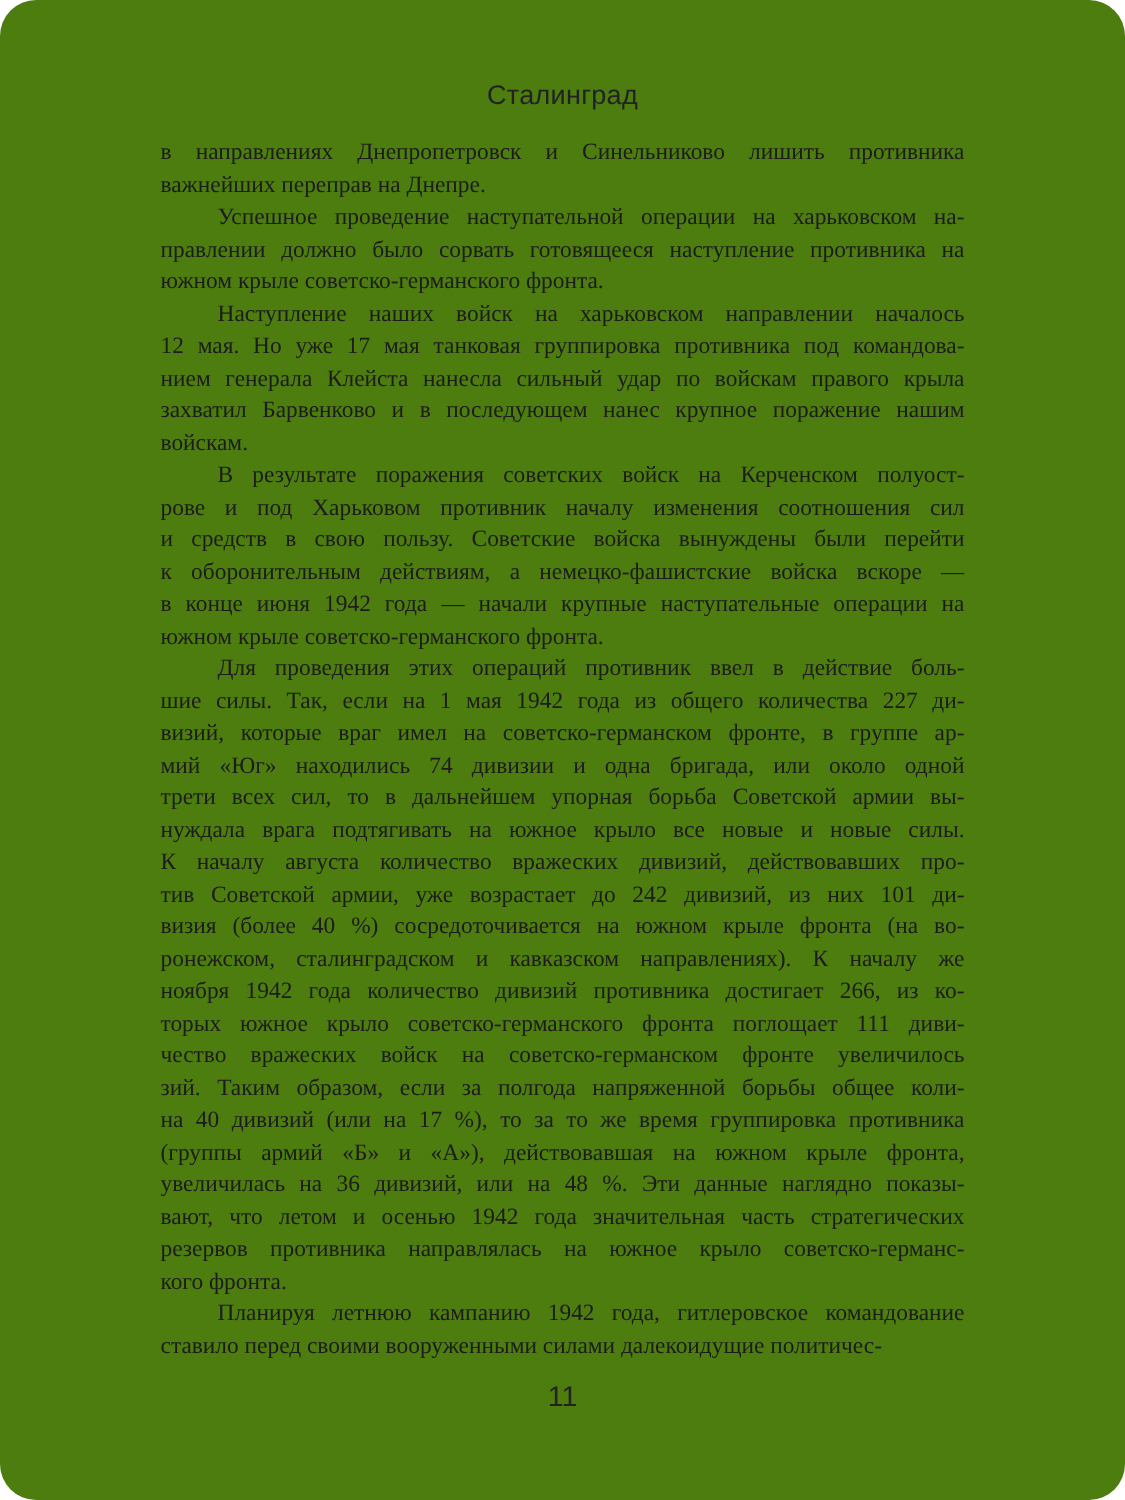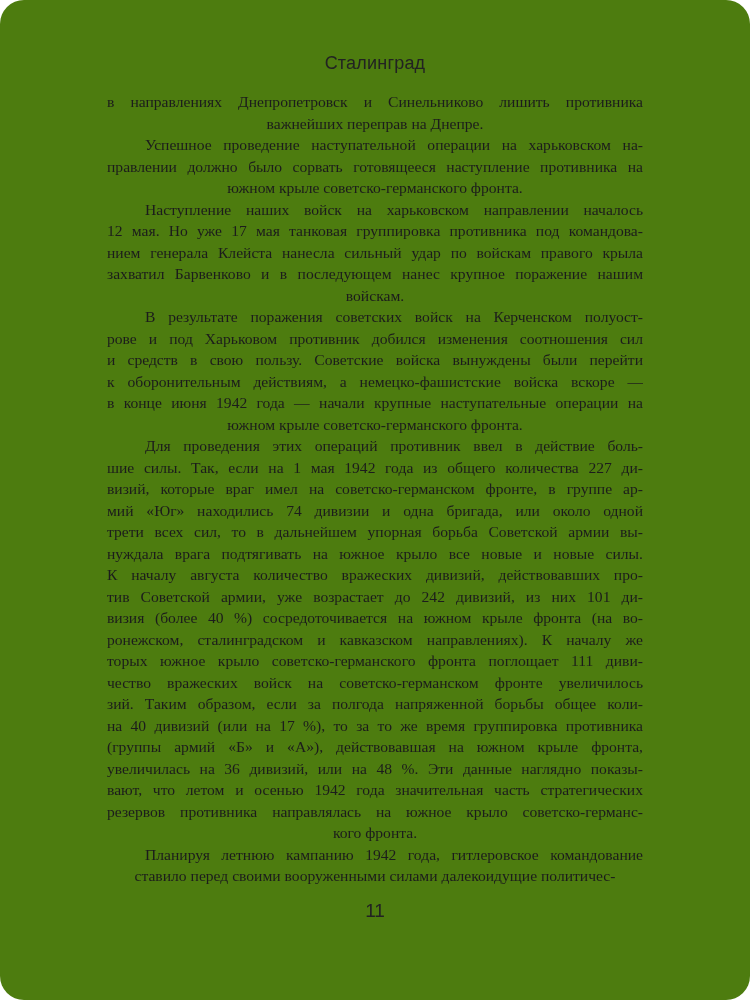--- a/index.html
+++ b/index.html
@@ -27,21 +27,21 @@
     font-family: "Liberation Serif", serif;
     font-size: 15.6px;
     color: #1c1c1c;
     width: 536px;
   }
   .para { margin: 0; padding: 0; }
   .line {
     line-height: 21.5px;
     height: 21.5px;
     white-space: normal;
-    text-align: center;
+    text-align: left;
     overflow: hidden;
   }
   .line.just {
     text-align: justify;
     text-align-last: justify;
   }
   .line.first-line { text-indent: 38px; }
   .folio {
     font-family: "Liberation Sans", sans-serif;
     font-size: 19px;
@@ -68,37 +68,38 @@
       </div>
       <div class="para">
         <div class="line just first-line">Наступление наших войск на харьковском направлении началось</div>
         <div class="line just">12 мая. Но уже 17 мая танковая группировка противника под командова-</div>
         <div class="line just">нием генерала Клейста нанесла сильный удар по войскам правого крыла</div>
         <div class="line just">захватил Барвенково и в последующем нанес крупное поражение нашим</div>
         <div class="line">войскам.</div>
       </div>
       <div class="para">
         <div class="line just first-line">В результате поражения советских войск на Керченском полуост-</div>
-        <div class="line just">рове и под Харьковом противник добился изменения соотношения сил</div>
+        <div class="line just">рове и под Харьковом противник началу изменения соотношения сил</div>
         <div class="line just">и средств в свою пользу. Советские войска вынуждены были перейти</div>
         <div class="line just">к оборонительным действиям, а немецко-фашистские войска вскоре —</div>
         <div class="line just">в конце июня 1942 года — начали крупные наступательные операции на</div>
         <div class="line">южном крыле советско-германского фронта.</div>
       </div>
       <div class="para">
         <div class="line just first-line">Для проведения этих операций противник ввел в действие боль-</div>
         <div class="line just">шие силы. Так, если на 1 мая 1942 года из общего количества 227 ди-</div>
         <div class="line just">визий, которые враг имел на советско-германском фронте, в группе ар-</div>
         <div class="line just">мий «Юг» находились 74 дивизии и одна бригада, или около одной</div>
         <div class="line just">трети всех сил, то в дальнейшем упорная борьба Советской армии вы-</div>
         <div class="line just">нуждала врага подтягивать на южное крыло все новые и новые силы.</div>
         <div class="line just">К началу августа количество вражеских дивизий, действовавших про-</div>
         <div class="line just">тив Советской армии, уже возрастает до 242 дивизий, из них 101 ди-</div>
         <div class="line just">визия (более 40 %) сосредоточивается на южном крыле фронта (на во-</div>
         <div class="line just">ронежском, сталинградском и кавказском направлениях). К началу же</div>
+        <div class="line just">ноября 1942 года количество дивизий противника достигает 266, из ко-</div>
         <div class="line just">торых южное крыло советско-германского фронта поглощает 111 диви-</div>
         <div class="line just">чество вражеских войск на советско-германском фронте увеличилось</div>
         <div class="line just">зий. Таким образом, если за полгода напряженной борьбы общее коли-</div>
         <div class="line just">на 40 дивизий (или на 17 %), то за то же время группировка противника</div>
         <div class="line just">(группы армий «Б» и «А»), действовавшая на южном крыле фронта,</div>
         <div class="line just">увеличилась на 36 дивизий, или на 48 %. Эти данные наглядно показы-</div>
         <div class="line just">вают, что летом и осенью 1942 года значительная часть стратегических</div>
         <div class="line just">резервов противника направлялась на южное крыло советско-германс-</div>
         <div class="line">кого фронта.</div>
       </div>

